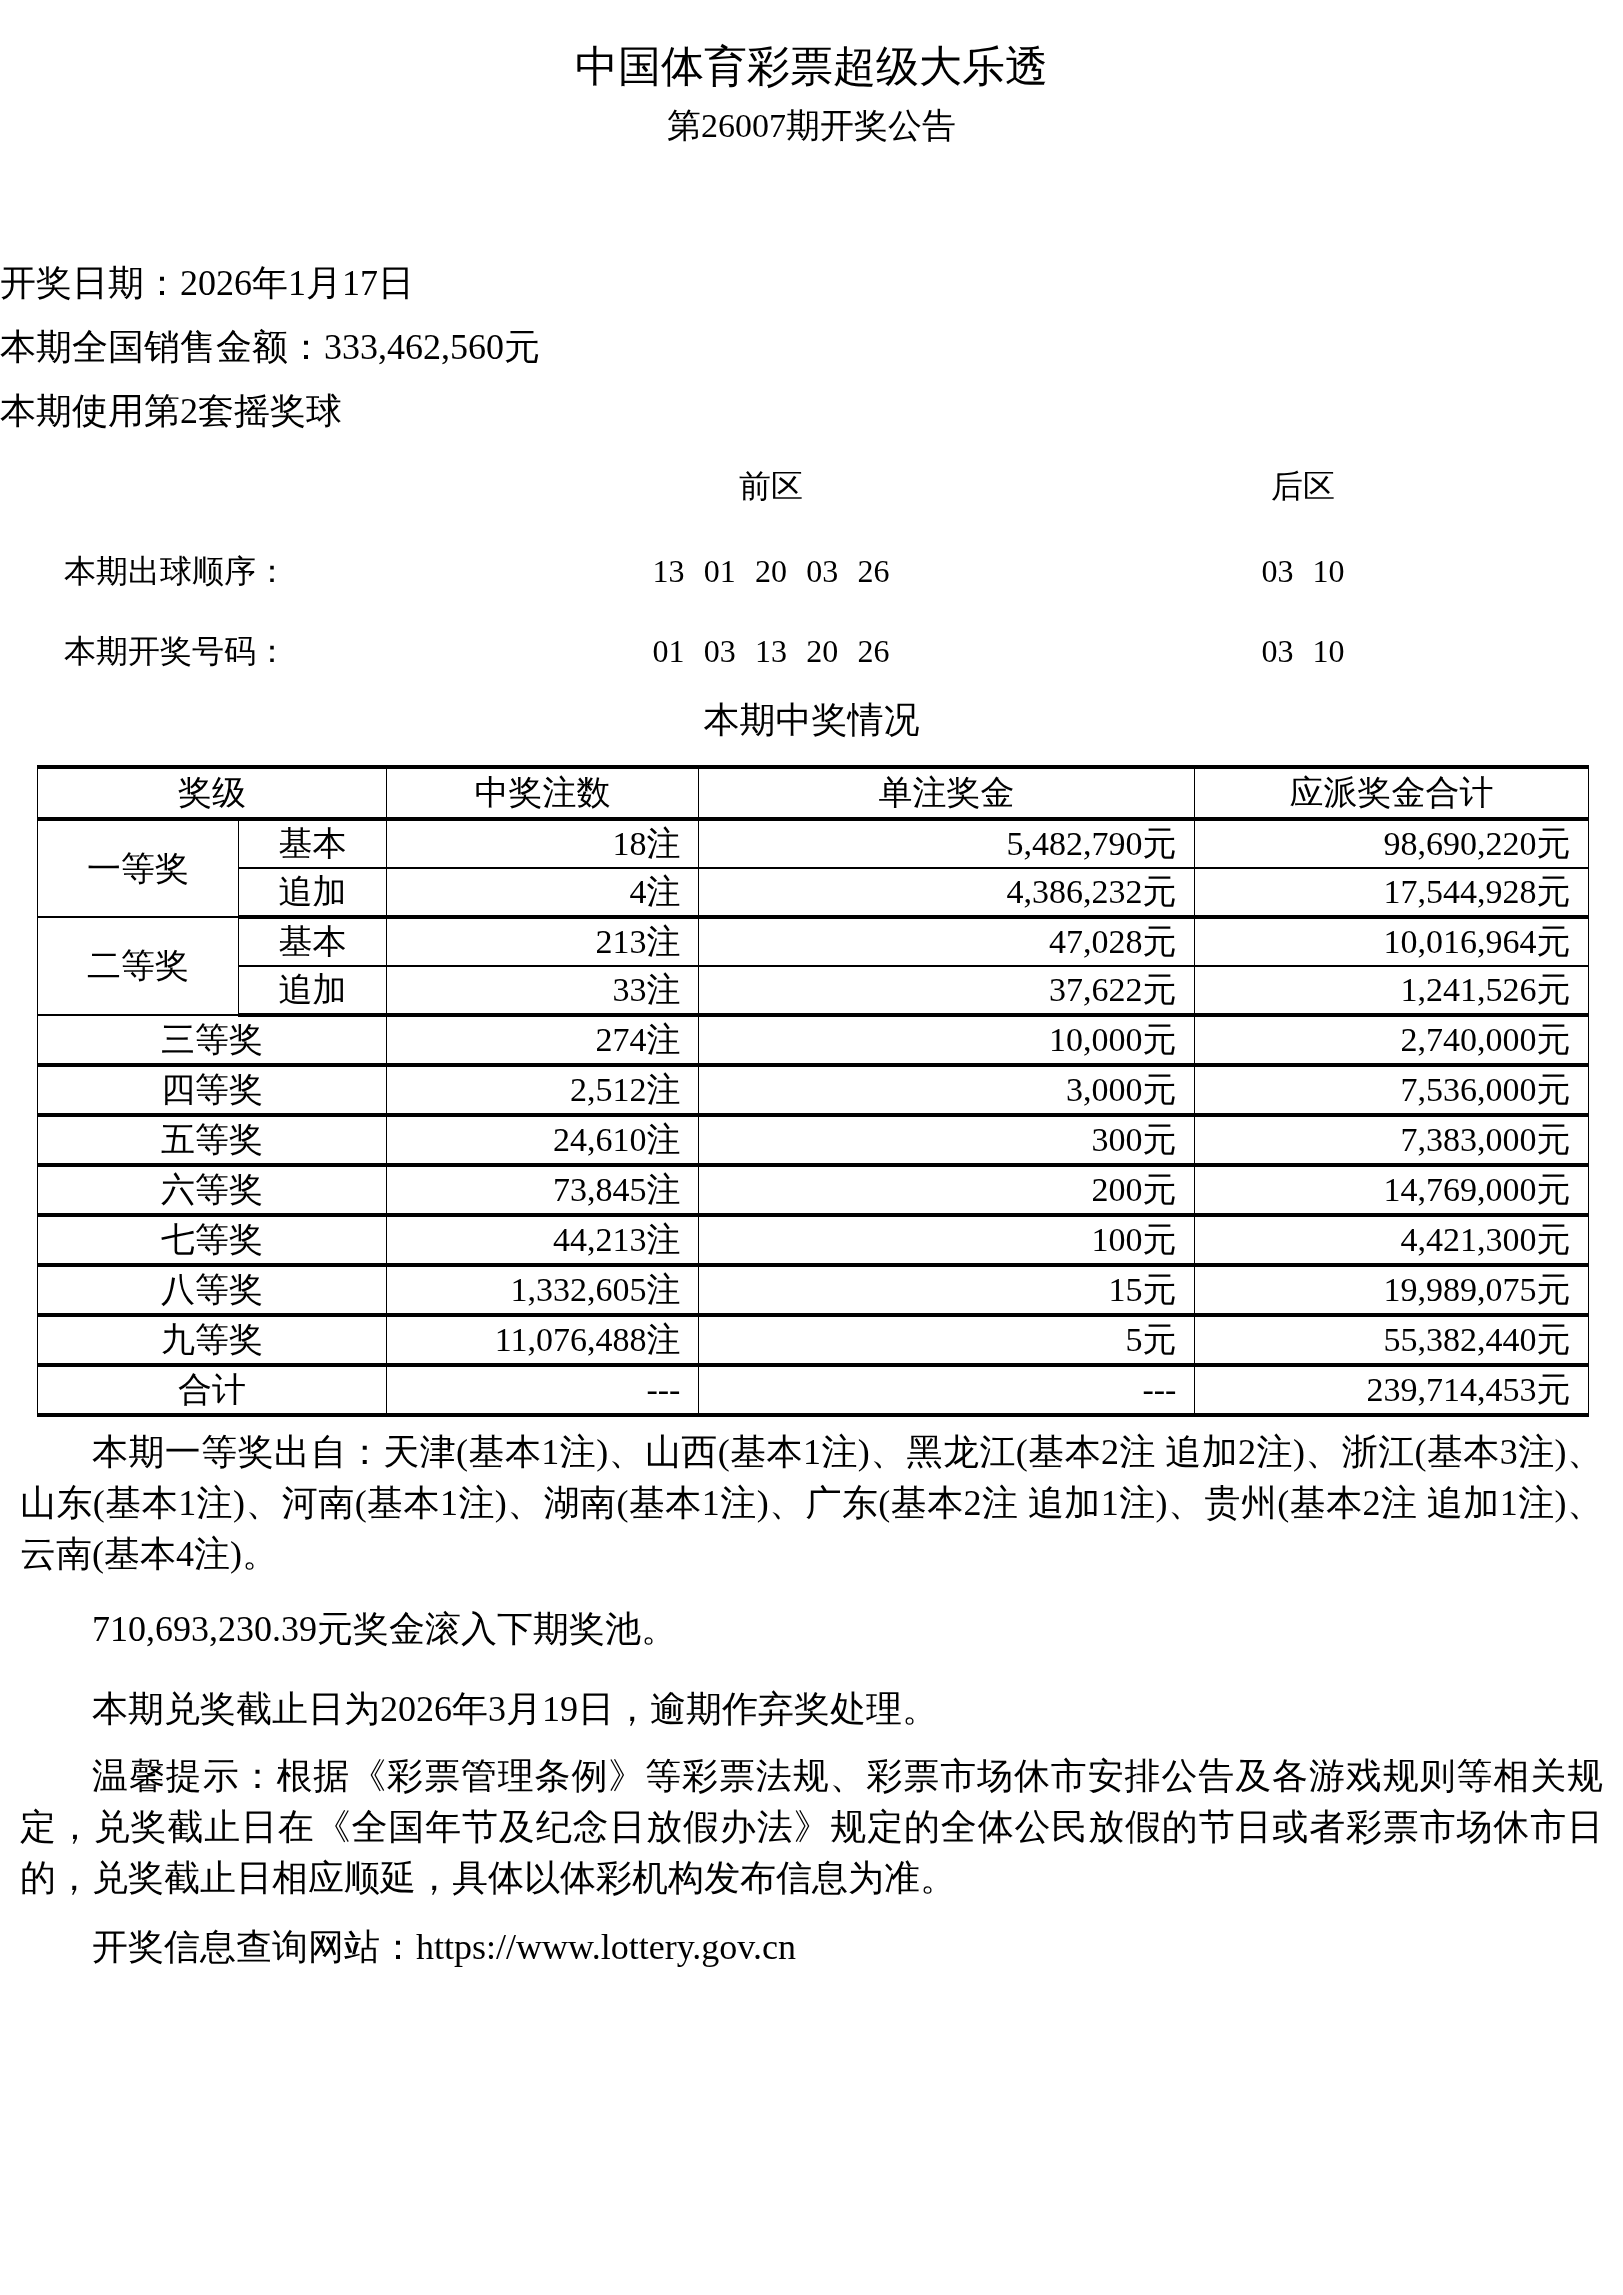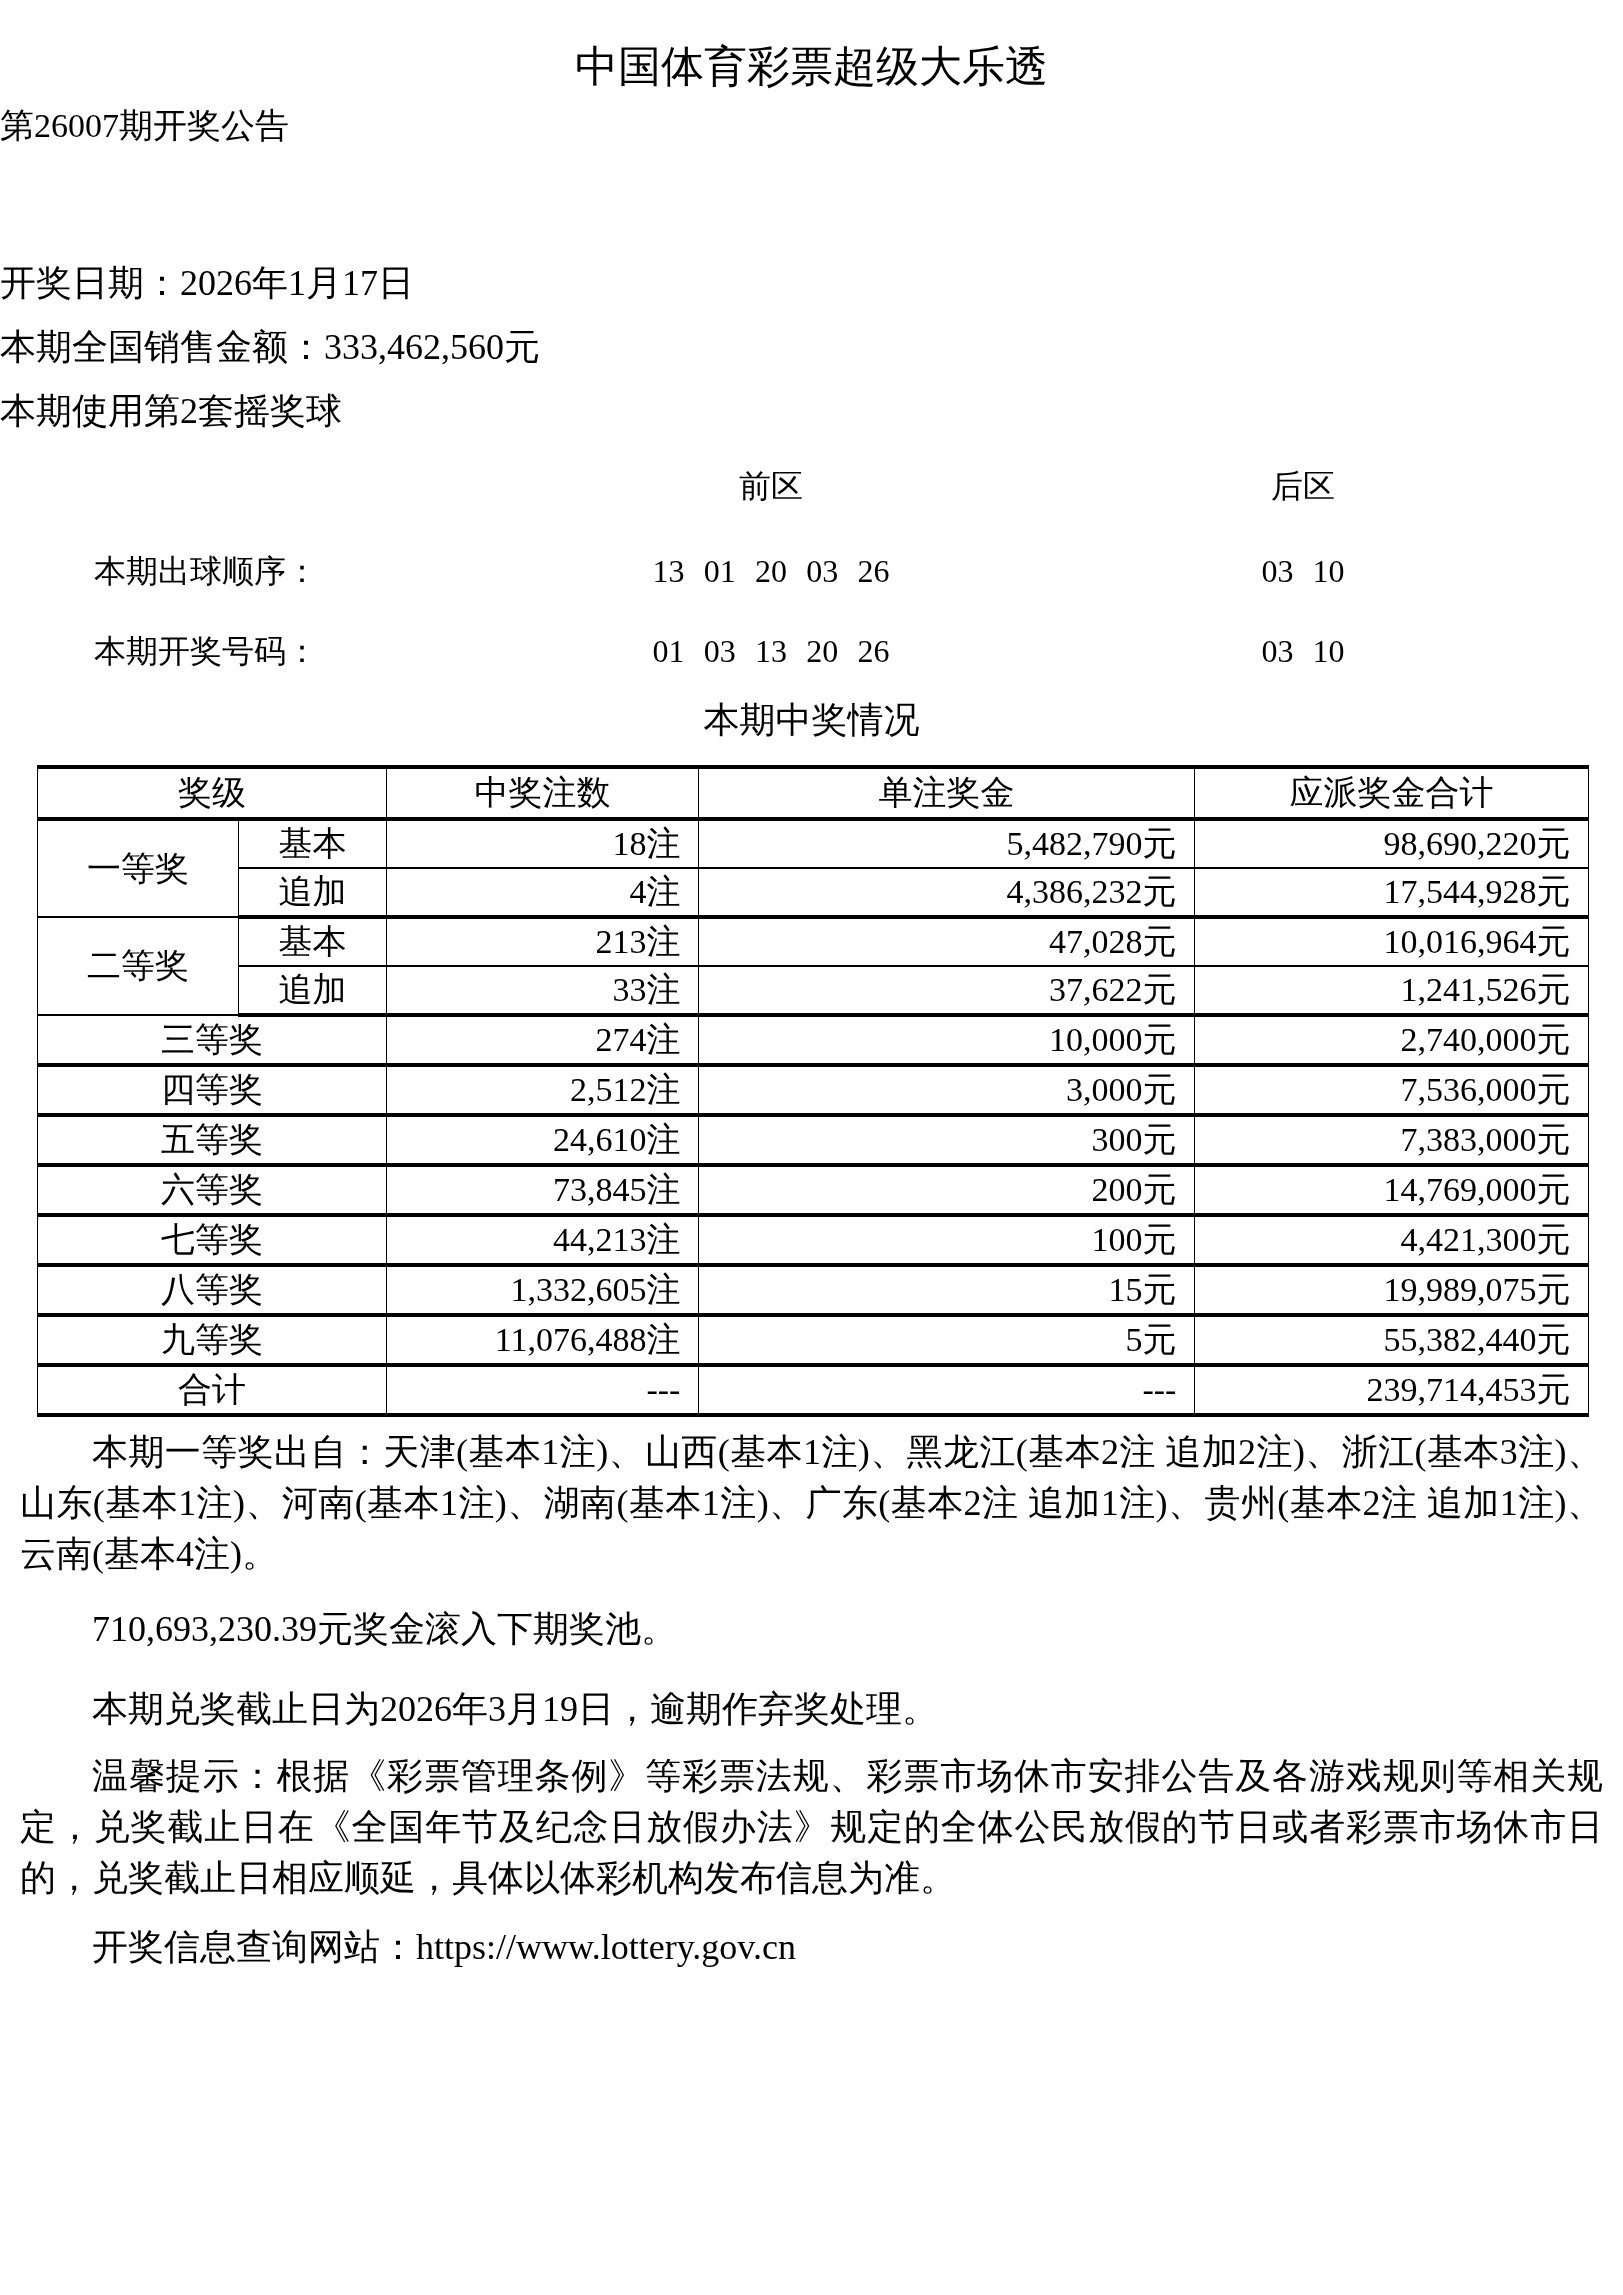--- a/index.html
+++ b/index.html
@@ -16,37 +16,37 @@
   .doc-title {
     margin-top:37px;
     font-size:43px;
     line-height:59px;
     font-weight:normal;
     text-align:center;
   }
   .doc-subtitle {
     font-size:34px;
     line-height:59px;
-    text-align:left;
+    text-align:center;
   }
   .info-block { margin-top:96px; }
   .info-block p {
     font-size:36px;
     line-height:64px;
   }
   .zone-row {
     display:grid;
     grid-template-columns:505px 532px 532px;
     font-size:32px;
     line-height:64px;
   }
   .zone-row.zr-header { margin-top:10.6px; }
   .zone-row.zr-1 { margin-top:21px; }
   .zone-row.zr-2 { margin-top:16px; }
-  .zone-label-cell { padding-left:94px; }
+  .zone-label-cell { padding-left:64px; }
   .zone-center { text-align:center; }
   .ball-nums { word-spacing:0.35em; }
   .section-title {
     margin-top:5.3px;
     font-size:36px;
     line-height:64px;
     font-weight:normal;
     text-align:center;
   }
   table.prize-table {

